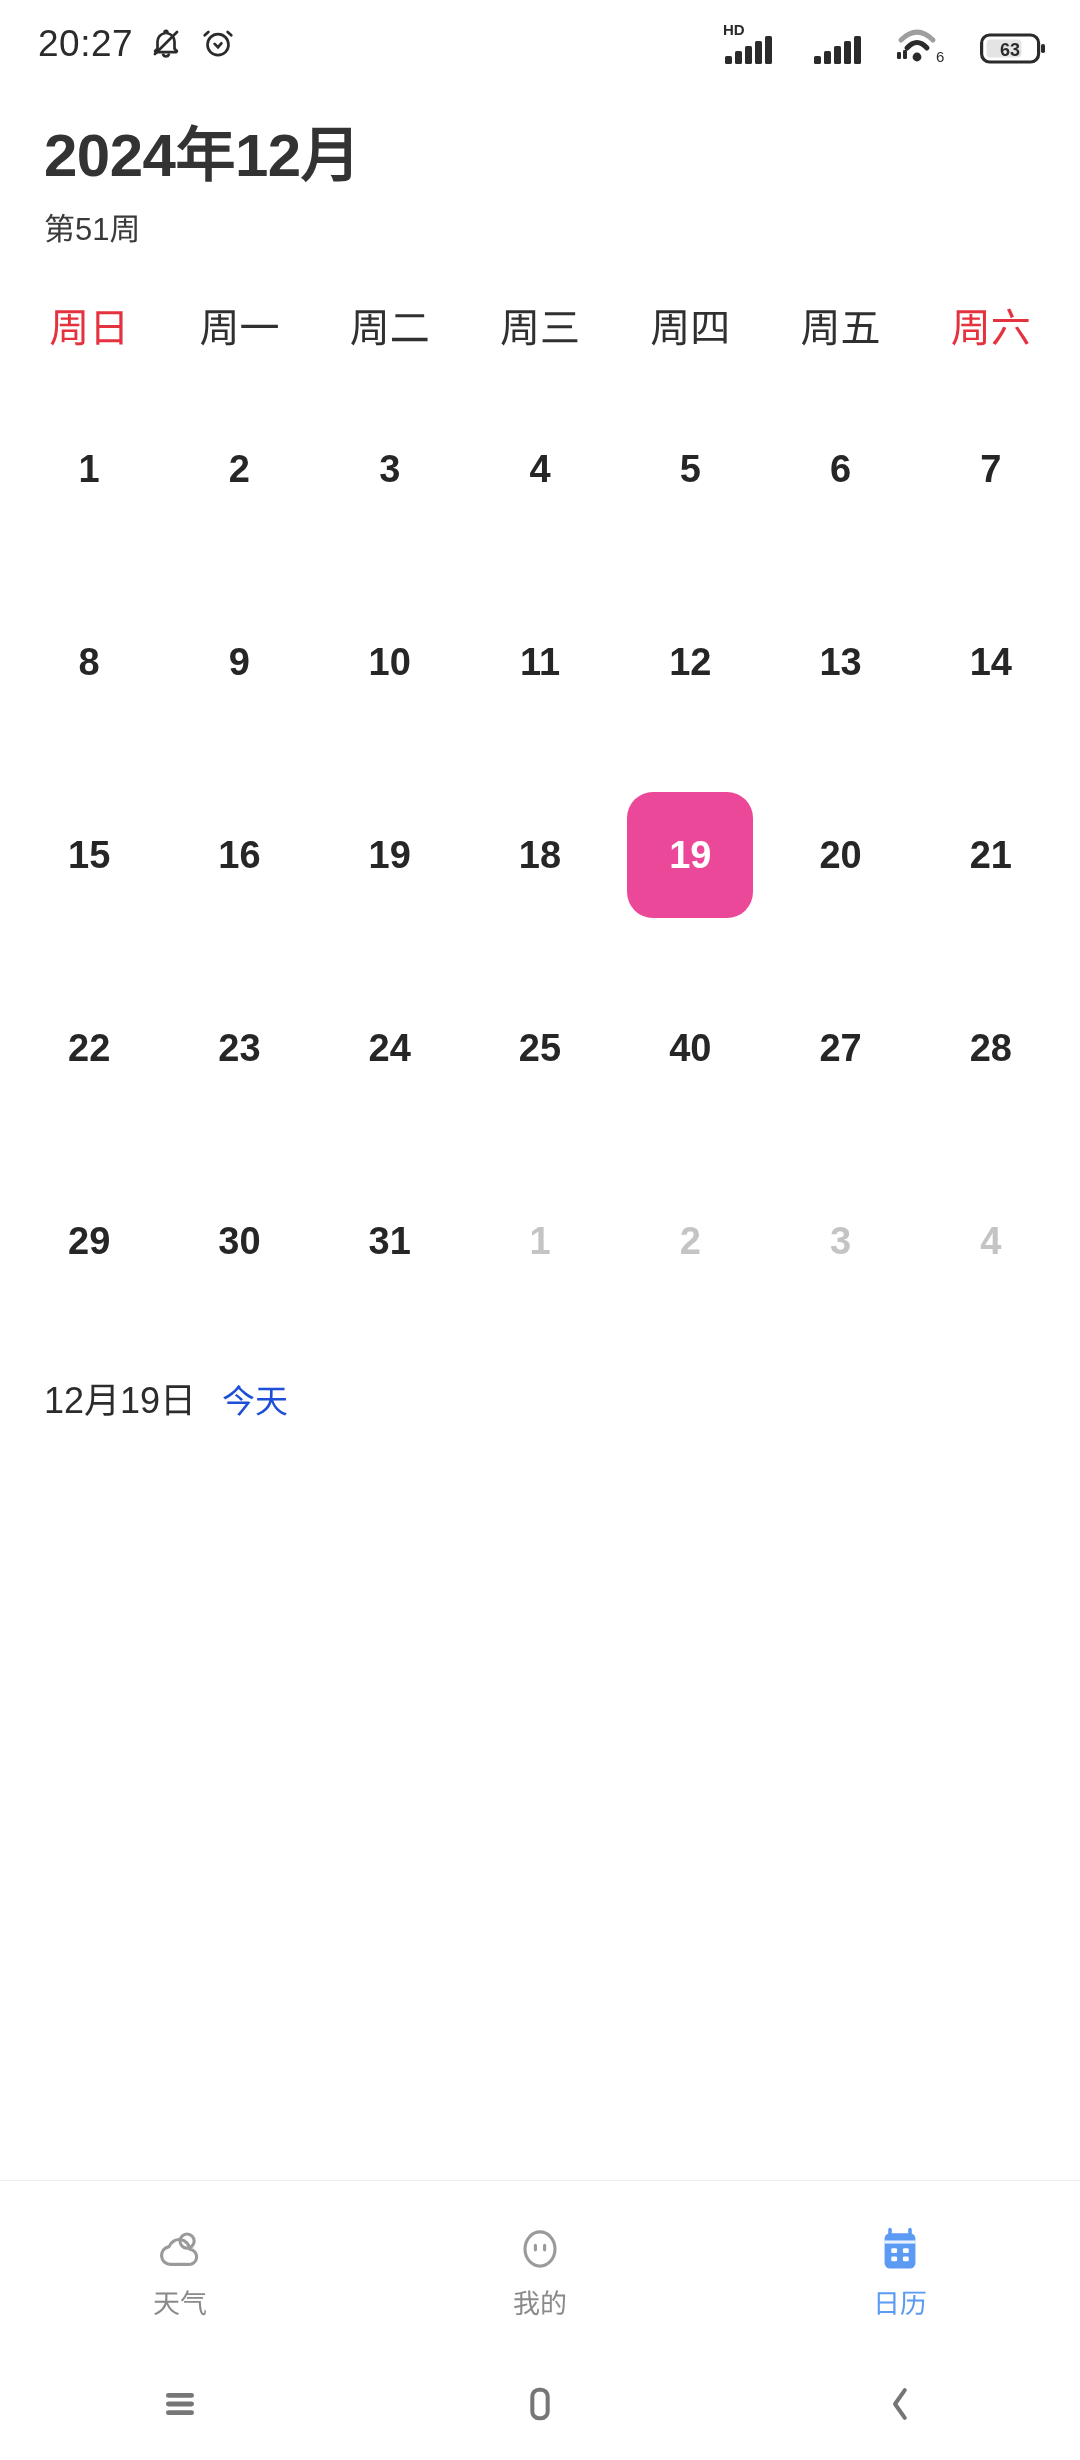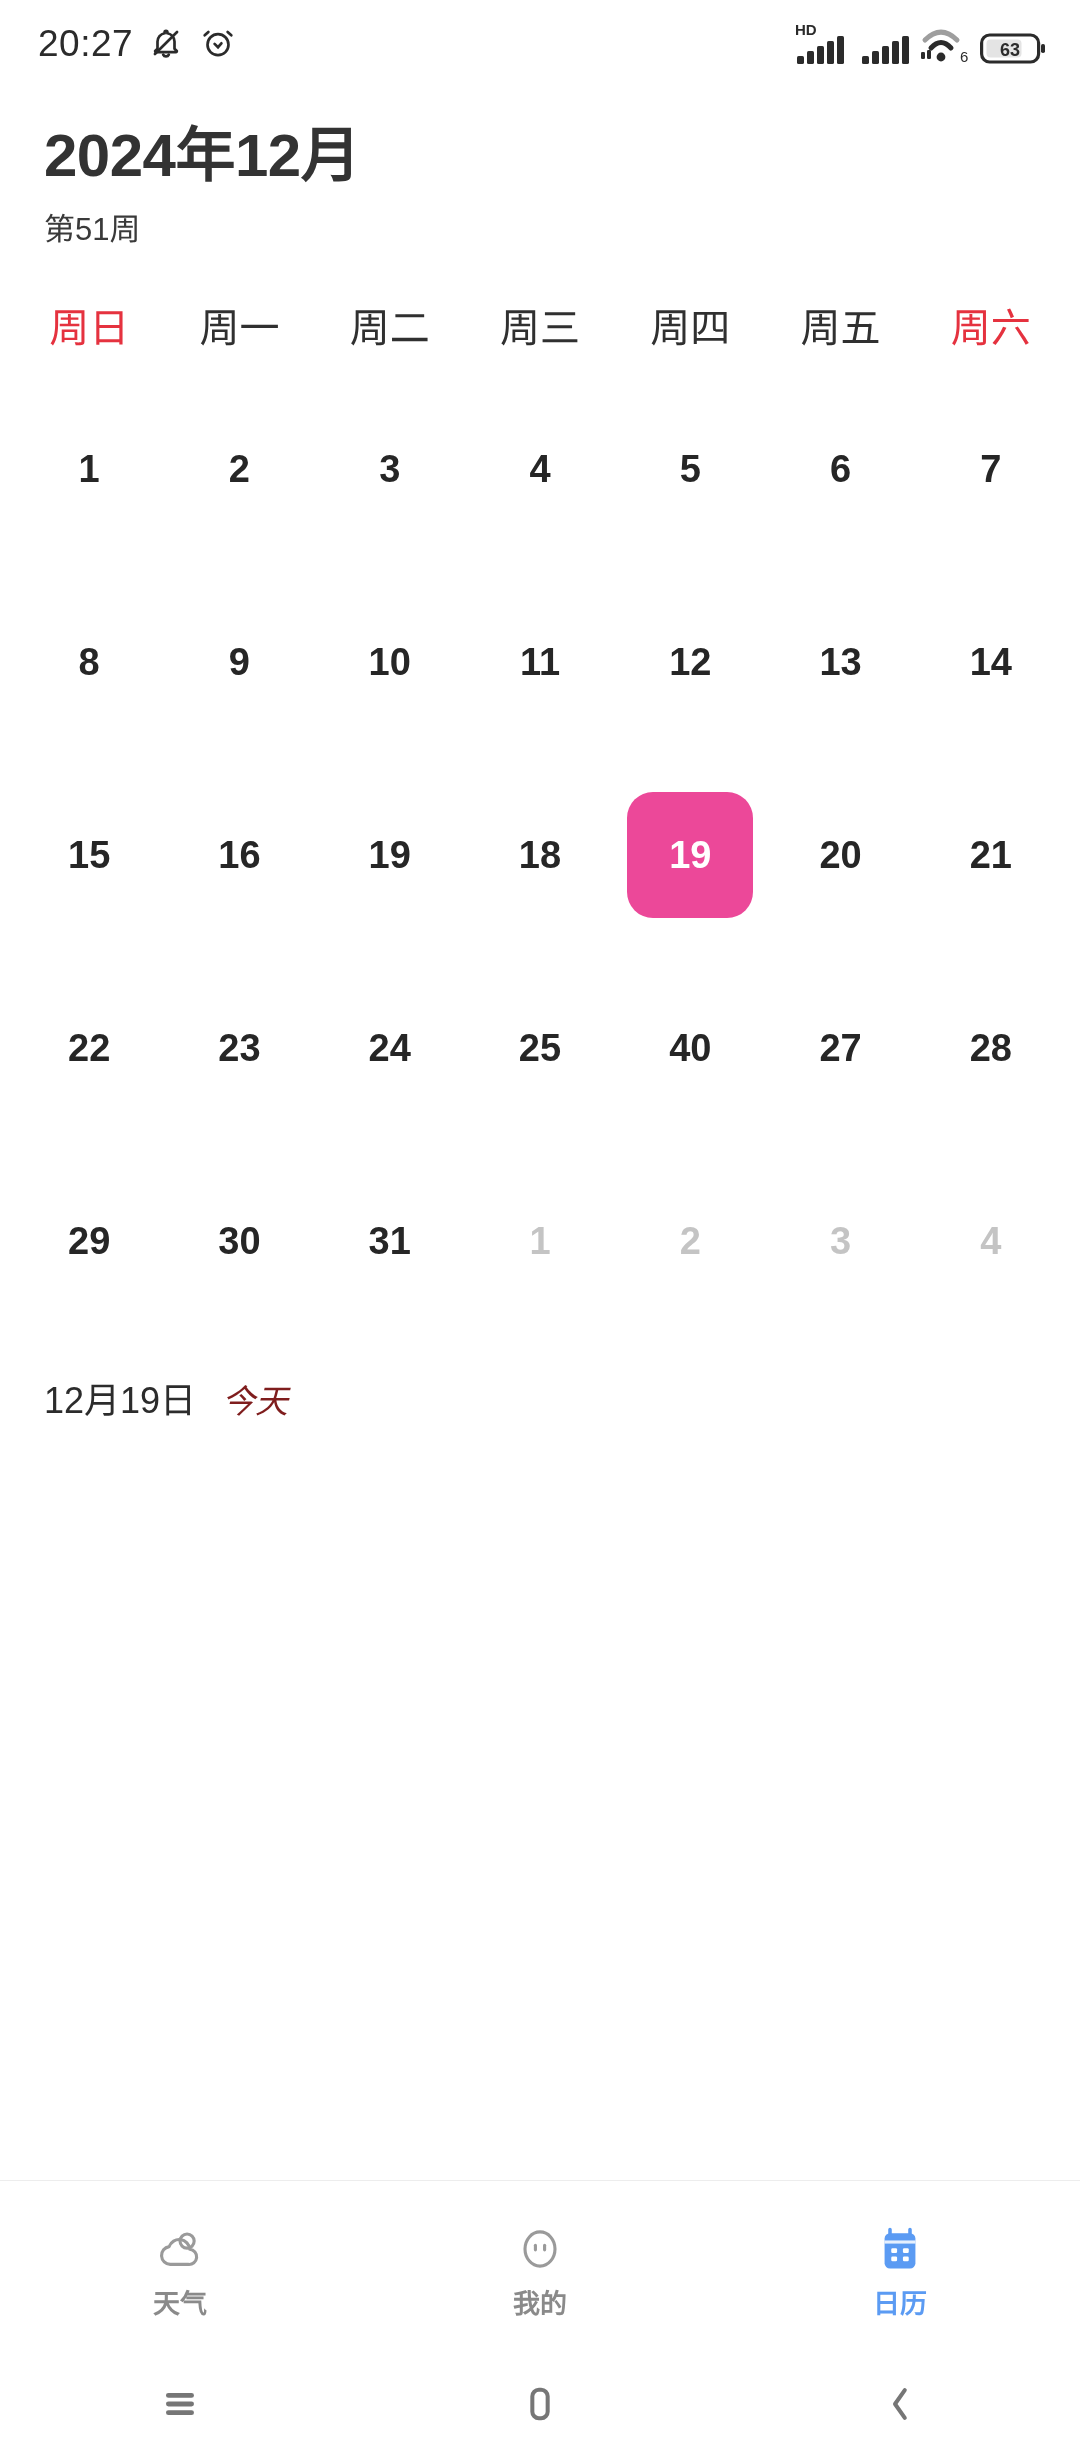--- a/index.html
+++ b/index.html
@@ -40,21 +40,21 @@
   .status-clock {
     font-size: 37px;
     font-weight: 500;
     color: #2b2b2b;
     letter-spacing: 0.5px;
     line-height: 1;
   }
   .status-right {
     display: flex;
     align-items: flex-end;
-    gap: 5px;
+    gap: 29px;
   }
   .icon-svg { display: block; }
 
   
   .header {
     flex: 0 0 auto;
     padding: 36px 44px 0 44px;
   }
   .month-title {
     font-size: 60px;
@@ -135,23 +135,22 @@
   }
   .selected-date {
     font-size: 36px;
     font-weight: 400;
     color: #2c2c2c;
     line-height: 1.2;
   }
   .selected-today {
     font-size: 33px;
     font-weight: 400;
-    color: #7f1d1d;
+    color: #1d4ed8;
     line-height: 1.2;
-    font-style: italic;
   }
 
   
   .content-spacer { flex: 1 1 auto; }
 
   
   .tab-bar {
     flex: 0 0 168px;
     display: grid;
     grid-template-columns: repeat(3, 1fr);
@@ -170,21 +169,21 @@
   }
   .tab-icon {
     width: 52px;
     height: 52px;
     display: flex;
     align-items: center;
     justify-content: center;
   }
   .tab-label {
     font-size: 27px;
-    font-weight: 700;
+    font-weight: 400;
     color: #8a8a8a;
     line-height: 1;
   }
   .tab-item.active .tab-label { color: #5b9bf3; }
 
   
   .nav-bar {
     flex: 0 0 112px;
     display: grid;
     grid-template-columns: repeat(3, 1fr);

